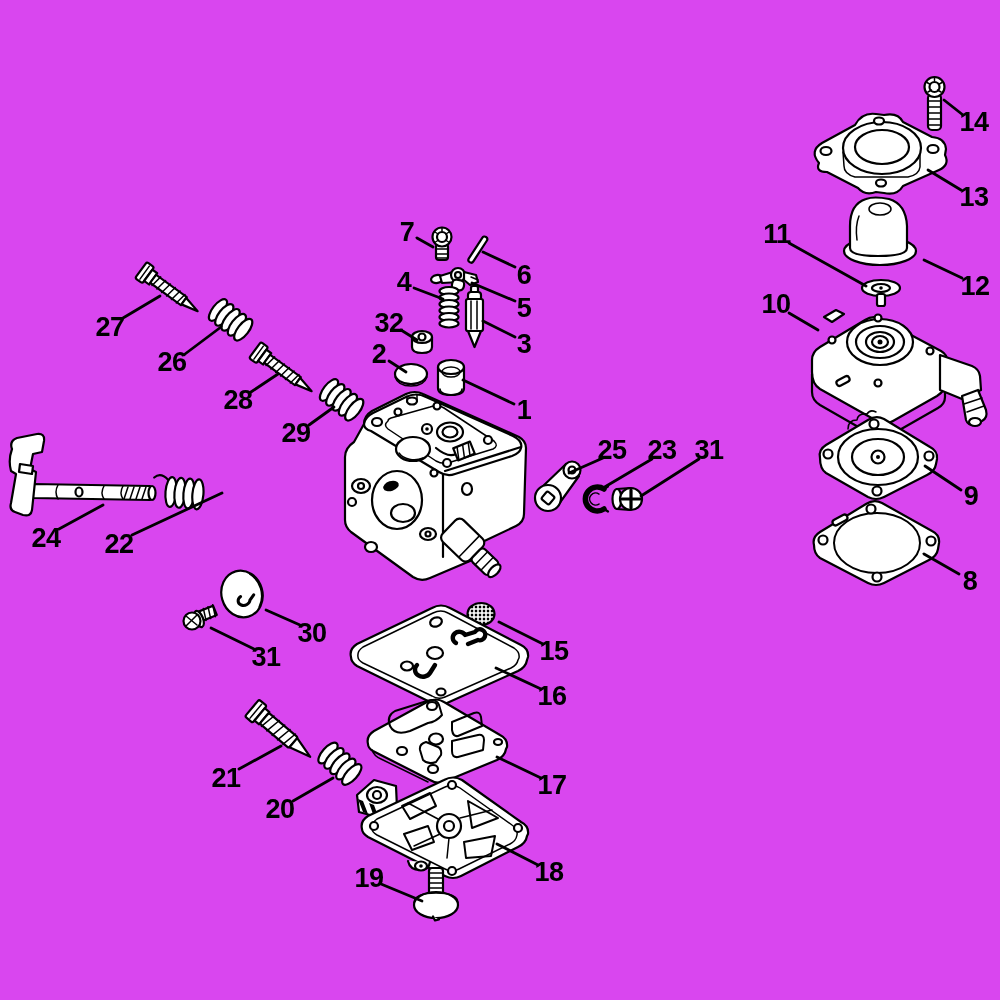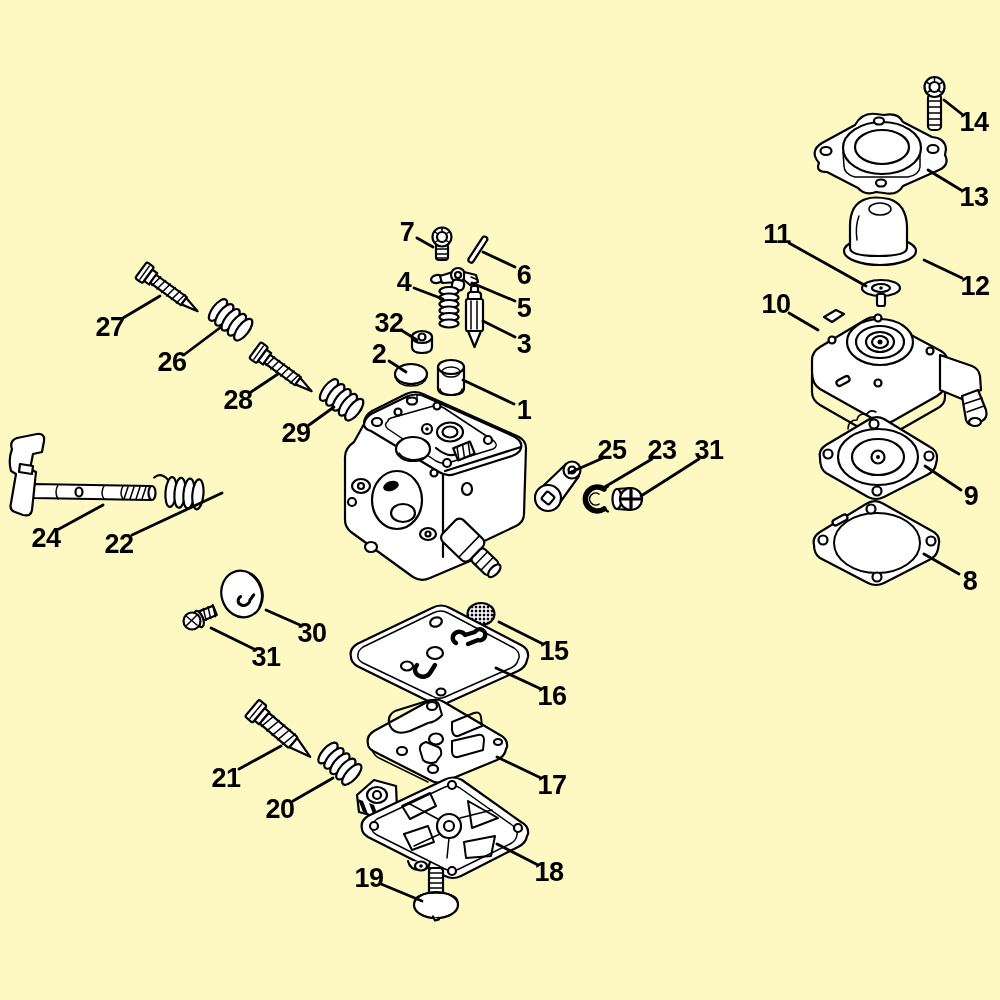--- a/index.html
+++ b/index.html
@@ -1,16 +1,16 @@
 <!DOCTYPE html>
 <html><head>
 <meta charset="utf-8">
 <style>
   html,body{margin:0;padding:0;background:#fff}
-  .stage{width:1000px;height:1000px;position:relative;background:#fef9c3;overflow:hidden}
+  .stage{width:1000px;height:1000px;position:relative;background:#d946ef;overflow:hidden}
   svg{display:block}
   
   .o{fill:#fff;stroke:#000;stroke-width:2.2;stroke-linejoin:round;stroke-linecap:round}
   
   .l{fill:none;stroke:#000;stroke-width:2.2;stroke-linejoin:round;stroke-linecap:round}
   .t{stroke-width:1.5}
   .w2{stroke-width:2}
   .b{fill:#000;stroke:none}
   .sq{fill:none;stroke:#000;stroke-width:4.4;stroke-linecap:round;stroke-linejoin:round}
   .mesh{stroke:#fff;stroke-width:1.6;fill:none}

